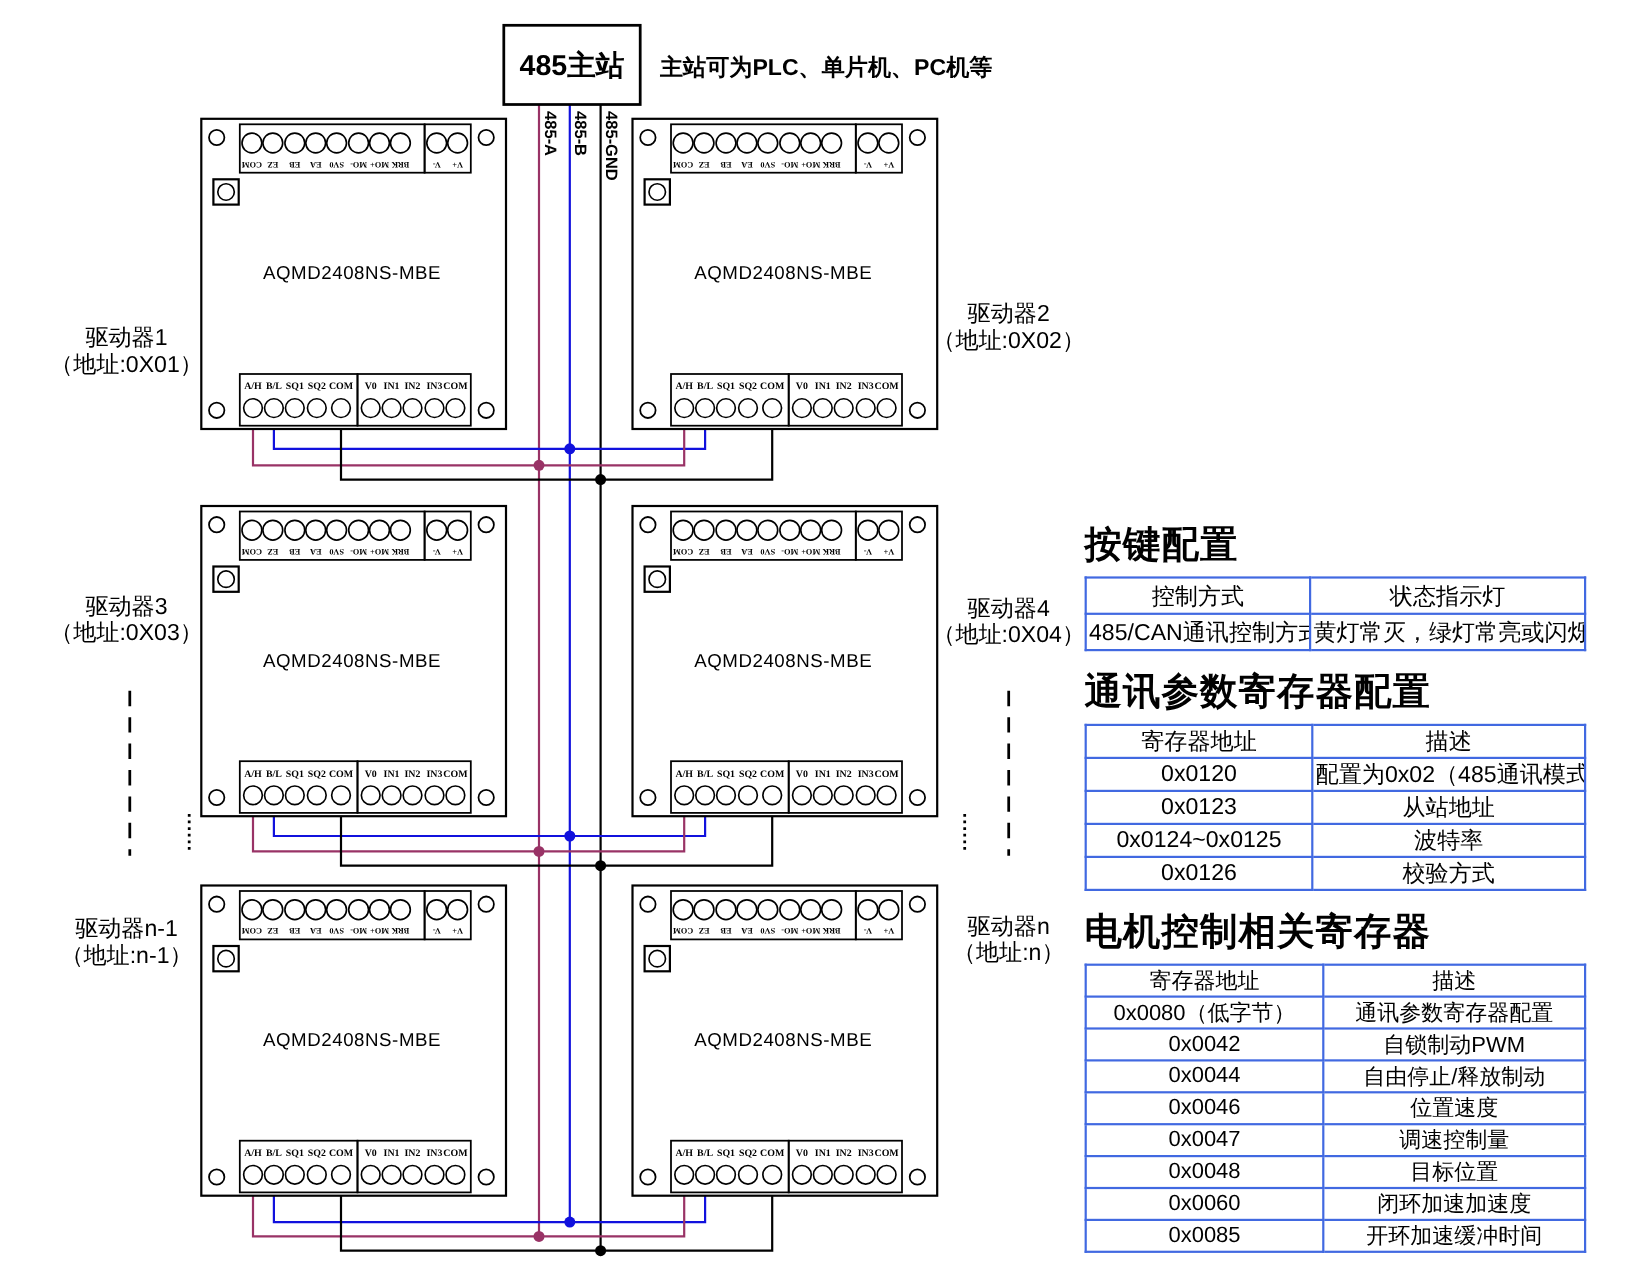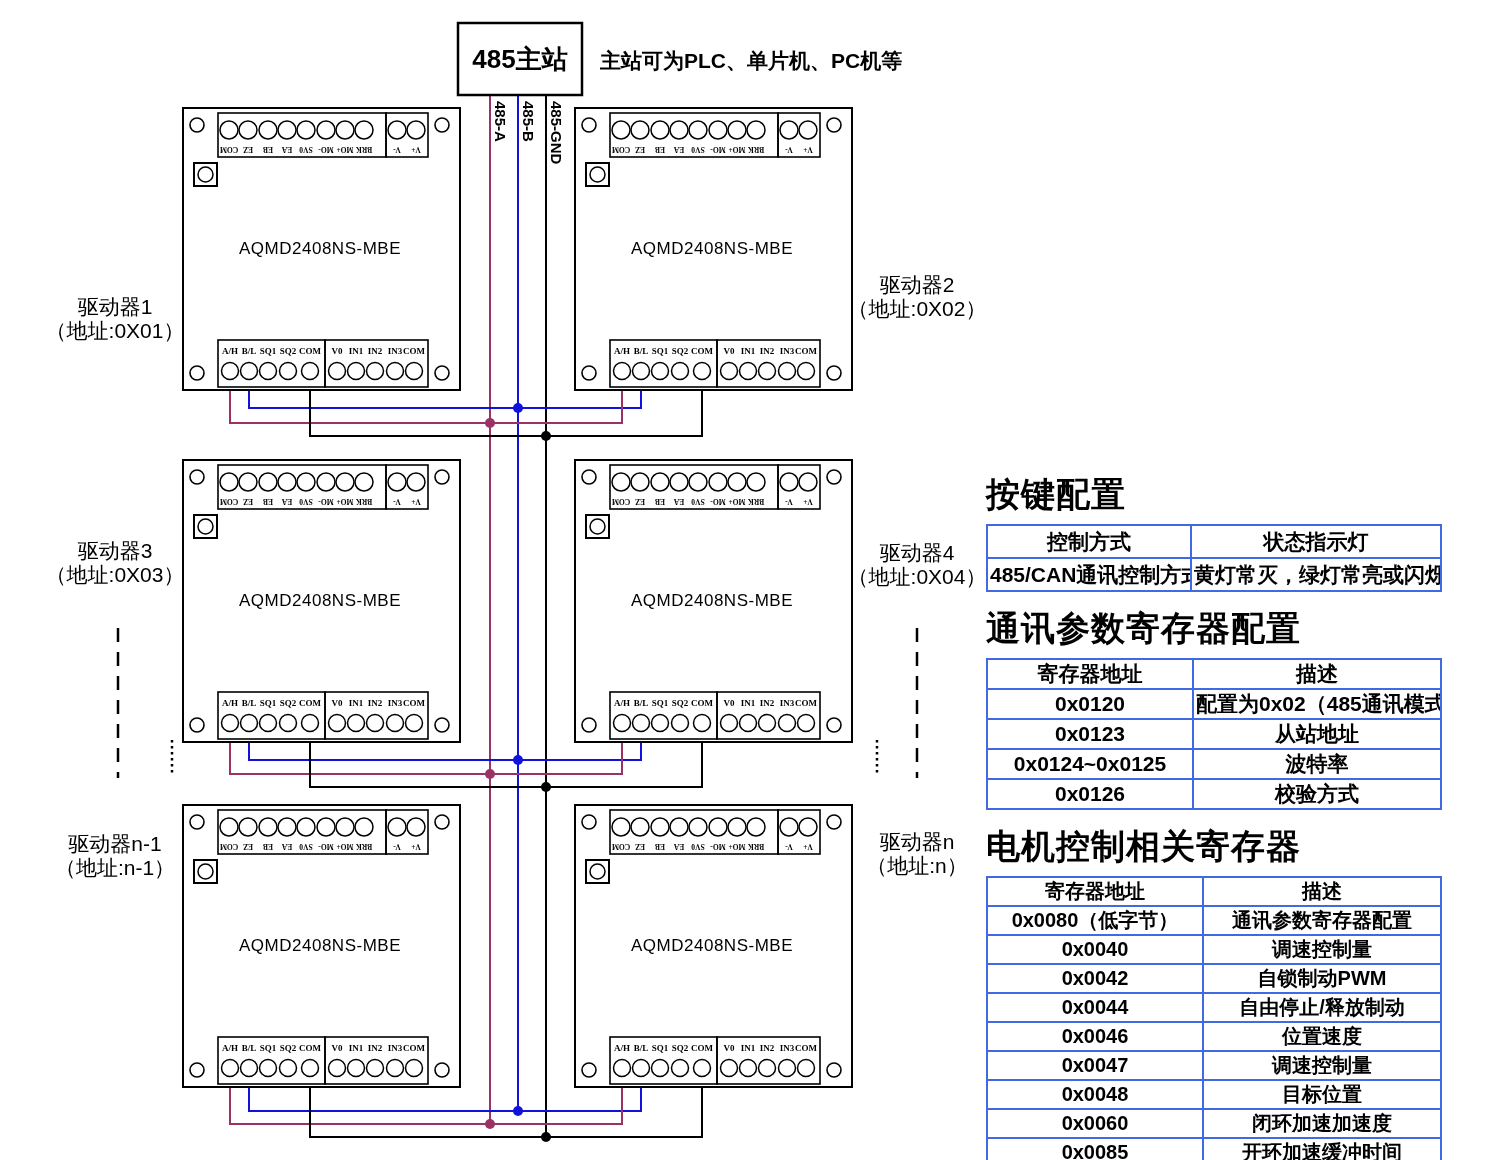--- a/index.html
+++ b/index.html
@@ -7,21 +7,21 @@
     position:relative; width:1500px; height:1160px; background:#ffffff;
     font-family:"Liberation Sans", sans-serif; color:#000; overflow:hidden;
   }
   #diagram { position:absolute; left:0; top:0; }
   .panel { position:absolute; left:986px; top:472px; width:460px; }
   .panel section { margin:0 0 14px 0; }
   .panel h2 { font-size:34px; font-weight:bold; margin:0 0 6px 0; letter-spacing:1px; }
   .panel table { border-collapse:collapse; width:456px; table-layout:fixed; }
   .panel th, .panel td {
     border:2px solid #4169e1; text-align:center; vertical-align:middle;
-    font-weight:bold; color:#000; padding:0 2px; white-space:nowrap; overflow:hidden;
+    font-weight:normal; color:#000; padding:0 2px; white-space:nowrap; overflow:hidden;
   }
   table.t-keys  th, table.t-keys  td { font-size:21px; height:31px; }
   table.t-comm  th, table.t-comm  td { font-size:21px; height:25px; }
   table.t-motor th, table.t-motor td { font-size:20px; height:22px; }
   table.t-keys  col.c1 { width:204px; }
   table.t-comm  col.c1 { width:206px; }
   table.t-motor col.c1 { width:216px; }
 </style>
 </head>
 <body>
@@ -468,24 +468,20 @@
             <th>寄存器地址</th>
             <th>描述</th>
           </tr>
         </thead>
         <tbody>
             <tr>
               <td>0x0080（低字节）</td>
               <td>通讯参数寄存器配置</td>
             </tr>
             <tr>
-              <td>0x0040</td>
-              <td>调速控制量</td>
-            </tr>
-            <tr>
               <td>0x0042</td>
               <td>自锁制动PWM</td>
             </tr>
             <tr>
               <td>0x0044</td>
               <td>自由停止/释放制动</td>
             </tr>
             <tr>
               <td>0x0046</td>
               <td>位置速度</td>

